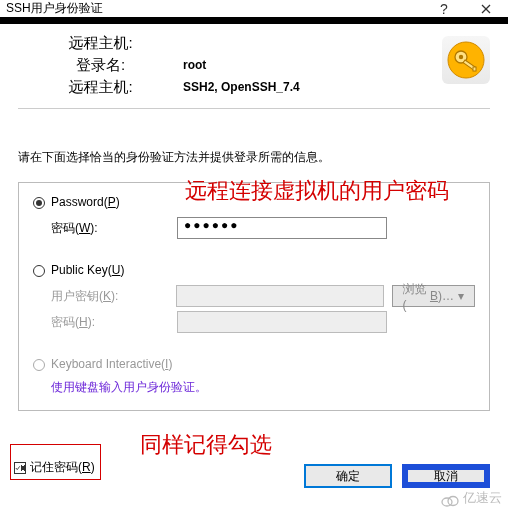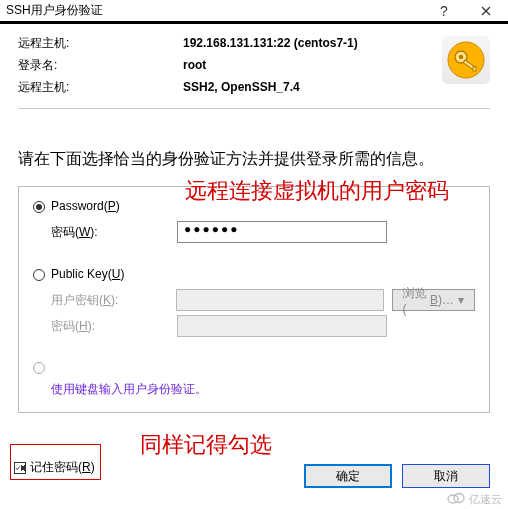--- a/index.html
+++ b/index.html
@@ -1,29 +1,29 @@
 <!DOCTYPE html>
 <html><head>
 <meta charset="utf-8">
 <style>
   * { box-sizing: border-box; margin: 0; padding: 0; }
   body { font-family: "Microsoft YaHei", Tahoma, sans-serif; font-size: 12px; background: #fff; width: 508px; height: 509px; position: relative; overflow: hidden; }
-  .titlebar { height: 24px; background: #fff; border-bottom: 3px solid #000000; display: flex; align-items: center; padding-left: 6px; }
+  .titlebar { height: 24px; background: #fff; border-bottom: 7px solid #000000; display: flex; align-items: center; padding-left: 6px; }
   .titlebar-title { flex: 1; font-size: 12px; }
   .titlebar-btn { width: 40px; height: 24px; display: flex; align-items: center; justify-content: center; color: #333; }
   .titlebar-close { width: 44px; }
   .titlebar-btn svg { width: 10px; height: 10px; }
   .content { padding: 8px 18px 0 18px; }
   .info-grid { position: relative; }
   .info-row { display: flex; align-items: center; height: 22px; }
-  .info-label { width: 165px; font-size: 12px; }
+  .info-label { width: 165px; font-size: 15px; text-align: center; }
   .info-value { font-weight: bold; font-size: 12px; }
   .key-icon { position: absolute; right: 0; top: 4px; width: 48px; height: 48px; border-radius: 6px; background: linear-gradient(#f6f6f6,#e9e9e9); display:flex; align-items:center; justify-content:center; }
   .divider { border: none; border-top: 1px solid #ccc; margin: 10px 0 8px 0; }
-  .instruction { font-size: 16px; margin-bottom: 16px; margin-top: 40px; }
+  .instruction { font-size: 12px; margin-bottom: 16px; margin-top: 40px; }
   .groupbox { border: 1px solid #bbb; margin: 0 0 0 0; padding: 10px 14px 14px 14px; }
   .radio-row { display: flex; align-items: center; margin: 2px 0 8px 0; text-align: center; }
   .radio { width: 12px; height: 12px; border: 1px solid #333; border-radius: 50%; margin-right: 6px; display:inline-flex; align-items:center; justify-content:center; position:relative; top:1px; }
   .radio.checked::after { content:''; width:6px; height:6px; border-radius:50%; background:#333; display:block; }
   .radio.disabled { border-color:#aaa; }
   .radio-label { font-size: 12px; }
   .radio-label u { text-decoration: underline; }
   .field-row { display: flex; align-items: center; margin: 4px 0; padding-left: 18px; }
   .field-label { width: 126px; font-size: 12px; }
   .field-label.disabled { color: #999; }
@@ -32,23 +32,23 @@
   .browse-btn { margin-left: 8px; border: 1px solid #999; background: #e6e6e6; height: 22px; padding: 8px 10px; font-size: 12px; color:#888; display:inline-flex; align-items:center; }
   .subtext { font-size: 12px; color: #6d28d9; padding-left: 18px; margin-top: 2px; }
   .section-gap { height: 18px; }
   .annot-red { color: #d40000; font-size: 22px; position: relative; }
   .annot1 { position: absolute; left: 185px; top: 176px; }
   .annot2 { position: absolute; left: 140px; top: 430px; }
   .remember-box { position: absolute; left: 10px; top: 444px; border: 1px solid #d40000; padding: 14px 5px 3px 3px; display: flex; align-items: center; background:#fff; }
   .checkbox { width: 12px; height: 12px; border: 1px solid #333; margin-right: 4px; display:inline-flex; align-items:center; justify-content:center; }
   .checkbox.checked::after { content:''; width:8px; height:8px; display:block; background: linear-gradient(135deg, transparent 40%, #333 40%, #333 60%, transparent 60%), linear-gradient(45deg, transparent 40%, #333 40%, #333 60%, transparent 60%); }
   .button-row { position: absolute; right: 18px; top: 464px; display: flex; gap: 10px; }
-  .dlg-btn { width: 88px; height: 24px; border: 1px solid #1d4ed8; background: #e9e9e9; font-size: 12px; display:flex; align-items:center; justify-content:center; }
+  .dlg-btn { width: 88px; height: 24px; border: 6px solid #1d4ed8; background: #e9e9e9; font-size: 12px; display:flex; align-items:center; justify-content:center; }
   .dlg-btn.primary { border: 1px solid #0078d7; box-shadow: 0 0 0 1px #0078d7 inset; }
-  .watermark { position:absolute; right:6px; bottom:2px; color:#bbb; font-size:11px; display:flex; align-items:flex-start; gap:4px; }
+  .watermark { position:absolute; right:6px; bottom:2px; color:#bbb; font-size:13px; display:flex; align-items:flex-end; gap:4px; }
   .dots { letter-spacing: 2px; font-family: Arial; }
 </style>
 </head>
 <body>
 
 <div class="titlebar">
   <span class="titlebar-title">SSH用户身份验证</span>
   <div class="titlebar-btn">
       <span style="font-size:14px;">?</span>
     </div>
@@ -57,21 +57,20 @@
         <line x1="1" y1="1" x2="9" y2="9" stroke="#333" stroke-width="1.2"></line>
         <line x1="9" y1="1" x2="1" y2="9" stroke="#333" stroke-width="1.2"></line>
       </svg>
   </div>
 </div>
 
 <div class="content">
   <div class="info-grid">
     <div class="info-row">
       <div class="info-label">远程主机:</div>
-      <div class="info-value">192.168.131.131:22 (centos7-1)</div>
     </div>
     <div class="info-row">
       <div class="info-label">登录名:</div>
       <div class="info-value">root</div>
     </div>
     <div class="info-row">
       <div class="info-label">远程主机:</div>
       <div class="info-value">SSH2, OpenSSH_7.4</div>
     </div>
     <div class="key-icon">
@@ -113,20 +112,21 @@
     </div>
     <div class="field-row">
       <div class="field-label disabled">密码(<u>H</u>):</div>
       <div class="text-input disabled"></div>
     </div>
 
     <div class="section-gap"></div>
 
     <div class="radio-row">
       <span class="radio disabled"></span>
+      <span class="radio-label" style="color:#999;">Keyboard Interactive(<u>I</u>)</span>
     </div>
     <div class="subtext">使用键盘输入用户身份验证。</div>
 
   </div>
 </div>
 
 <div class="annot-red annot1">远程连接虚拟机的用户密码</div>
 
 <div class="remember-box">
   <span class="checkbox checked">

